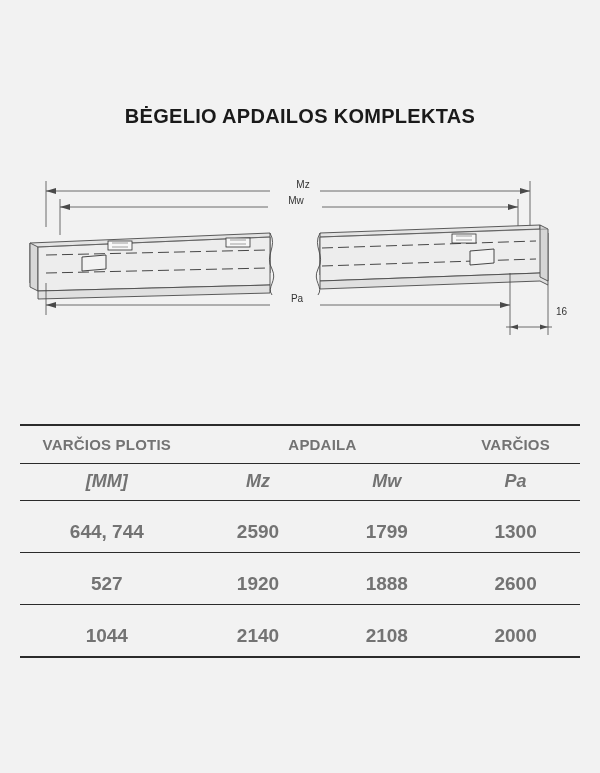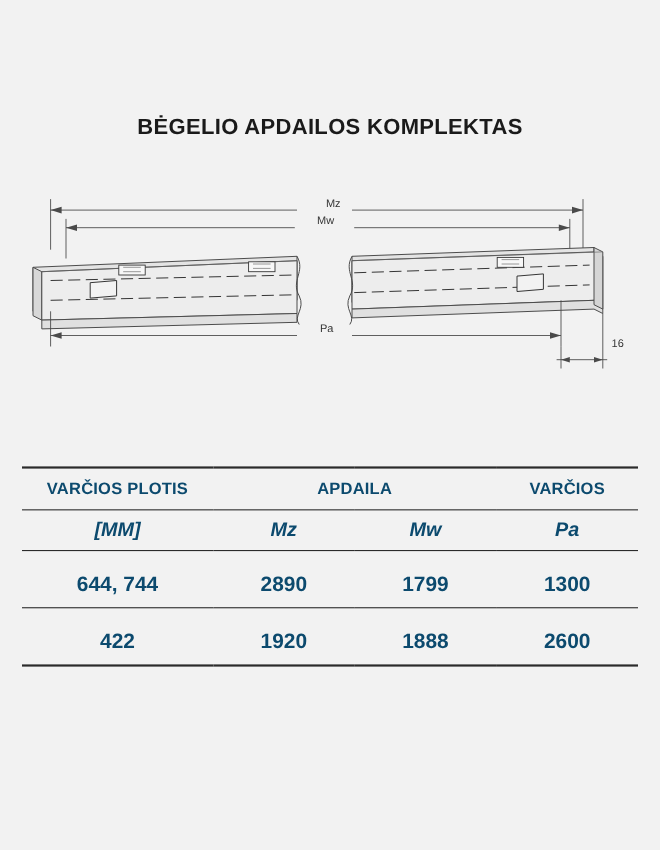--- a/index.html
+++ b/index.html
@@ -50,21 +50,21 @@
   }
   table.spec {
     border-collapse: collapse;
     width: 560px;
     font-size: 17px;
   }
   table.spec th, table.spec td {
     padding: 7px 4px 8px 4px;
     text-align: center;
     font-weight: bold;
-    color: #0c4a6e;
+    color: #737373;
   }
   table.spec thead tr.head-1 th {
     font-size: 15px;
     letter-spacing: 0.2px;
     border-top: 2px solid #2b2b2b;
     border-bottom: none;
     padding-top: 10px;
     padding-bottom: 10px;
   }
   table.spec thead tr.head-2 th {
@@ -218,27 +218,33 @@
         <tr class="head-2">
           <th>[MM]</th>
           <th>Mz</th>
           <th>Mw</th>
           <th>Pa</th>
         </tr>
       </thead>
       <tbody>
         <tr>
           <td>644, 744</td>
-          <td>2890</td>
+          <td>2590</td>
           <td>1799</td>
           <td>1300</td>
         </tr>
         <tr>
-          <td>422</td>
+          <td>527</td>
           <td>1920</td>
           <td>1888</td>
           <td>2600</td>
         </tr>
+        <tr>
+          <td>1044</td>
+          <td>2140</td>
+          <td>2108</td>
+          <td>2000</td>
+        </tr>
       </tbody>
     </table>
   </div>
 
 </div>
 
 </body></html>

